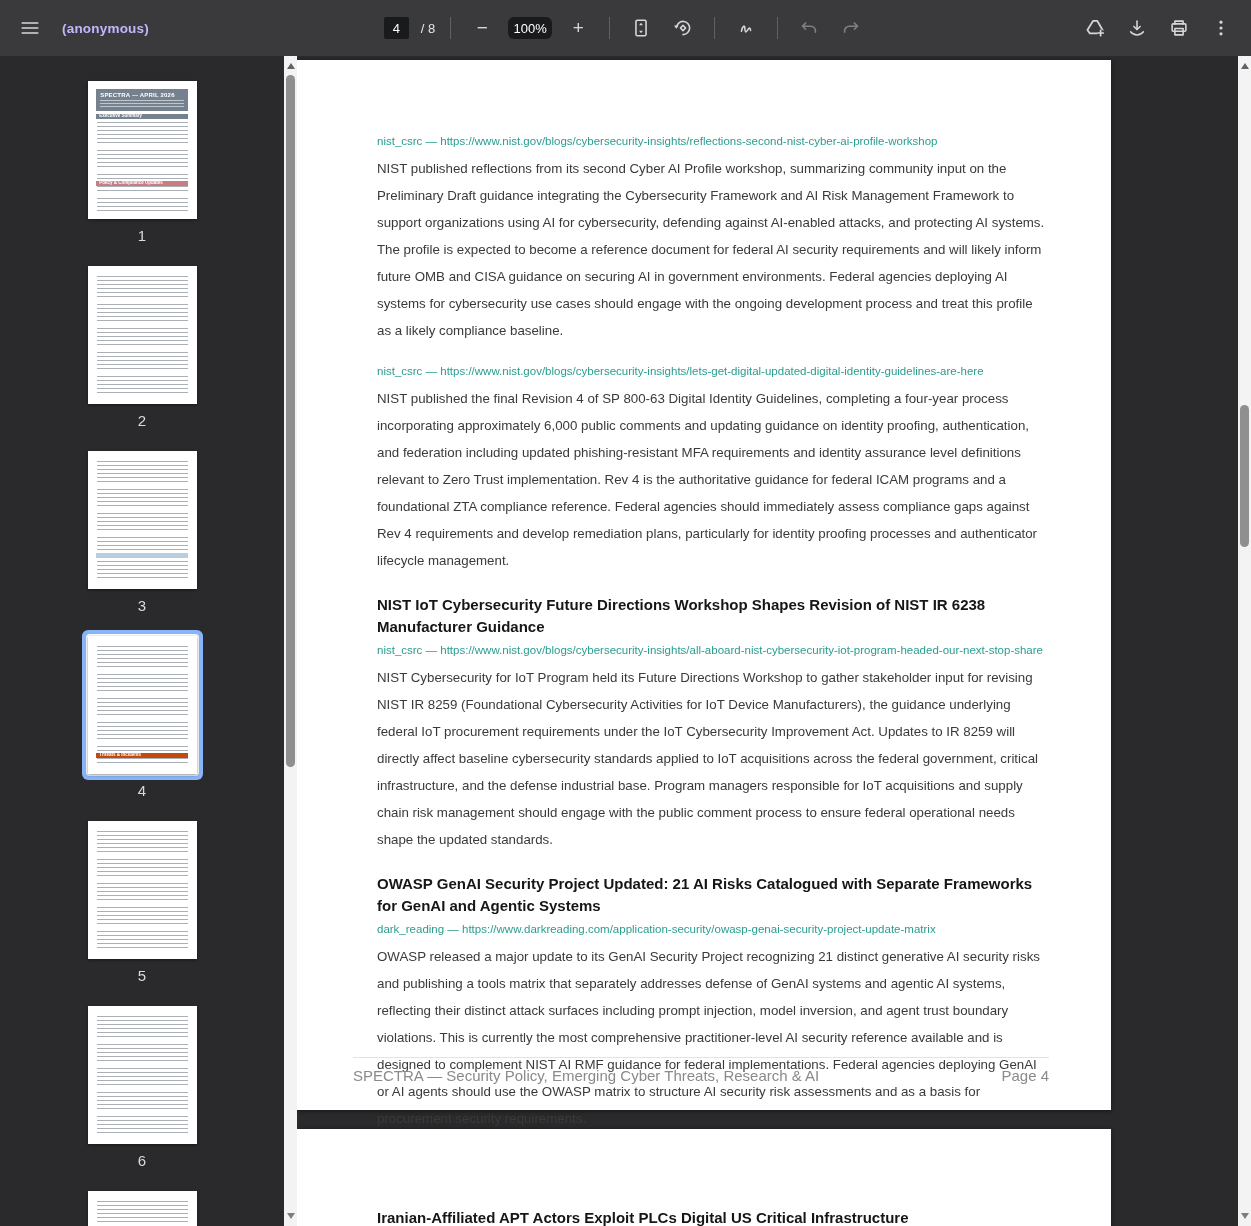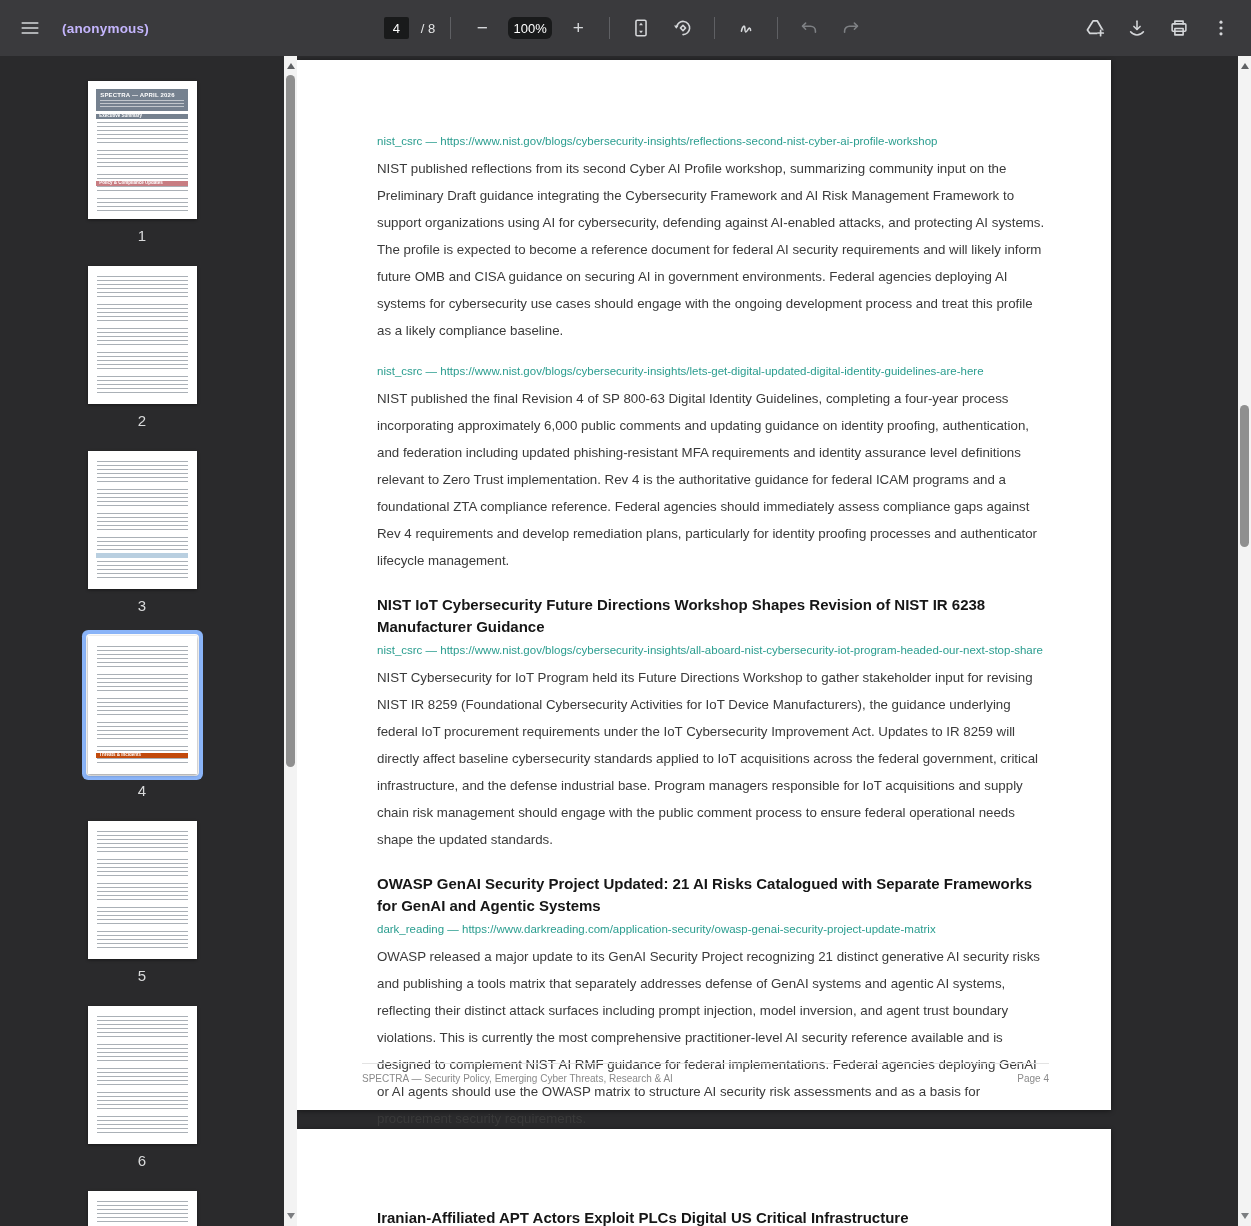--- a/index.html
+++ b/index.html
@@ -122,24 +122,24 @@
   }
   .headline {
     color: #161616; font-size: 15px; font-weight: 700; line-height: 22px; margin-bottom: 5px;
   }
   .banner {
     margin-top: 26px; height: 35px; background: var(--accent_orange, #c24a0c);
     color: #ffffff; font-size: 17px; font-weight: 700;
     display: flex; align-items: center; padding-left: 16px; border-radius: 2px;
   }
   .page-footer {
-    position: absolute; left: 65px; right: 62px; bottom: 26px;
+    position: absolute; left: 56px; right: 62px; bottom: 26px;
     border-top: 1px solid #e3e3e3; padding-top: 9px;
     display: flex; justify-content: space-between;
-    font-size: 10px; color: #8a8a8a;
+    font-size: 15px; color: #8a8a8a;
   }
   .page5-heading { color: #161616; font-size: 15px; font-weight: 700; line-height: 22px; }
 </style>
 </head>
 <body>
 
 <div class="app">
 
   <header class="toolbar">
     <div class="tb-left">

